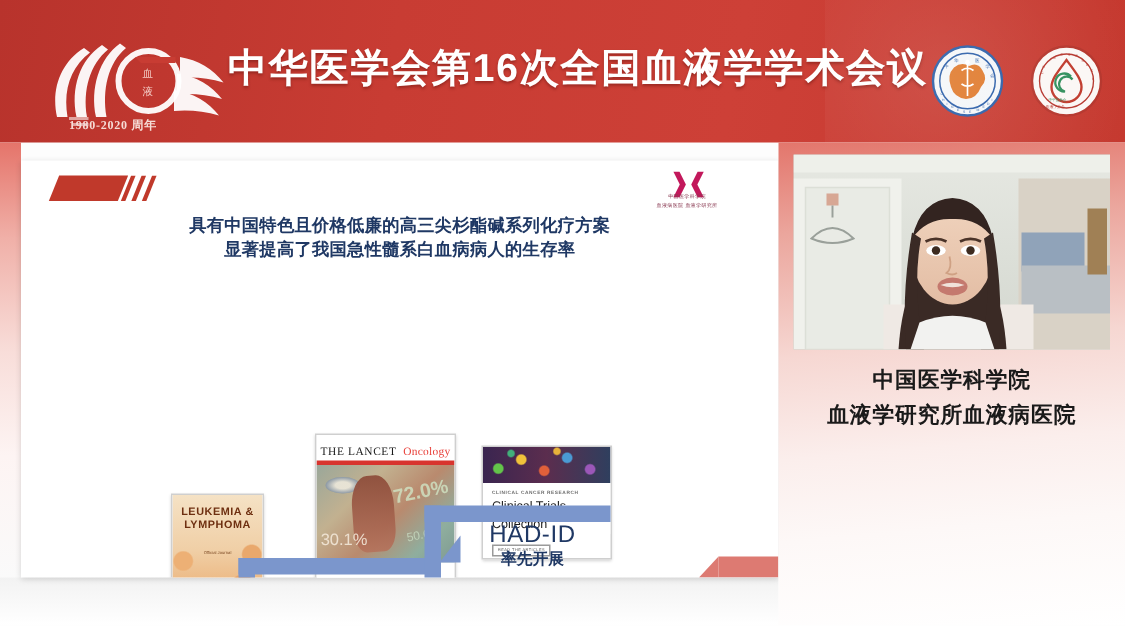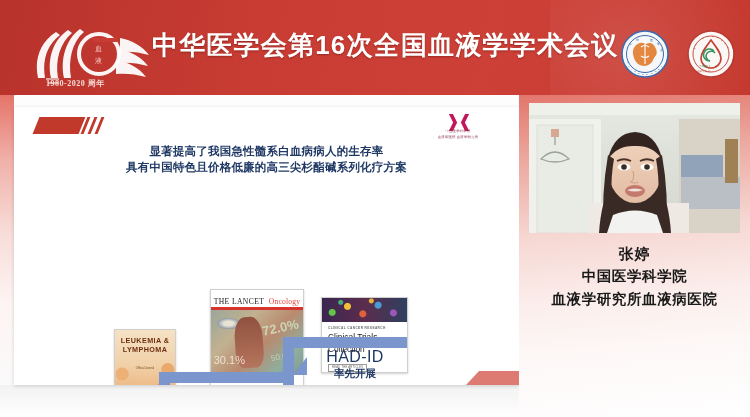--- a/index.html
+++ b/index.html
@@ -299,22 +299,22 @@
     </div>
     <div class="slide-deco-br"></div>
 
     <div class="slide-logo">
       <div class="slide-logo-mark">❱❰</div>
       <div class="slide-logo-text">中国医学科学院</div>
       <div class="slide-logo-text">血液病医院   血液学研究所</div>
     </div>
 
     <div class="slide-title">
+      <div>具有中国特色且价格低廉的高三尖杉酯碱系列化疗方案</div>
       <div>显著提高了我国急性髓系白血病病人的生存率</div>
-      <div>具有中国特色且价格低廉的高三尖杉酯碱系列化疗方案</div>
     </div>
 
     <div class="cover cov-ll">
       <div class="ll-bg"></div>
       <div class="ll-t">LEUKEMIA &amp; LYMPHOMA</div>
       <div class="ll-sub">Official Journal</div>
     </div>
 
     <div class="cover cov-lancet">
       <div class="lan-head">
@@ -399,20 +399,19 @@
         <path d="M88 58 q7 -3.5 14 0" stroke="#4a3328" stroke-width="1.8" fill="none"></path>
         <path d="M111 58 q7 -3.5 14 0" stroke="#4a3328" stroke-width="1.8" fill="none"></path>
         <path d="M104 68 q2 8 -2 11 q4 2 7 0" stroke="#cfa184" stroke-width="1.2" fill="none"></path>
         <ellipse cx="106" cy="88" rx="10" ry="6" fill="#c4796e"></ellipse>
         <path d="M98 87 q8 -3 16 0 q-8 3 -16 0 Z" fill="#f0e2da"></path>
         <path d="M84 112 q22 -9 44 0 l6 18 l-56 0 Z" fill="#f2f2f0"></path>
       </svg>
     </div>
 
     <div class="speaker">
-      <div class="speaker-name">张婷</div>
       <div class="speaker-org">中国医学科学院</div>
       <div class="speaker-org">血液学研究所血液病医院</div>
     </div>
 
   </div>
 
 </div>
 
 </body></html>

